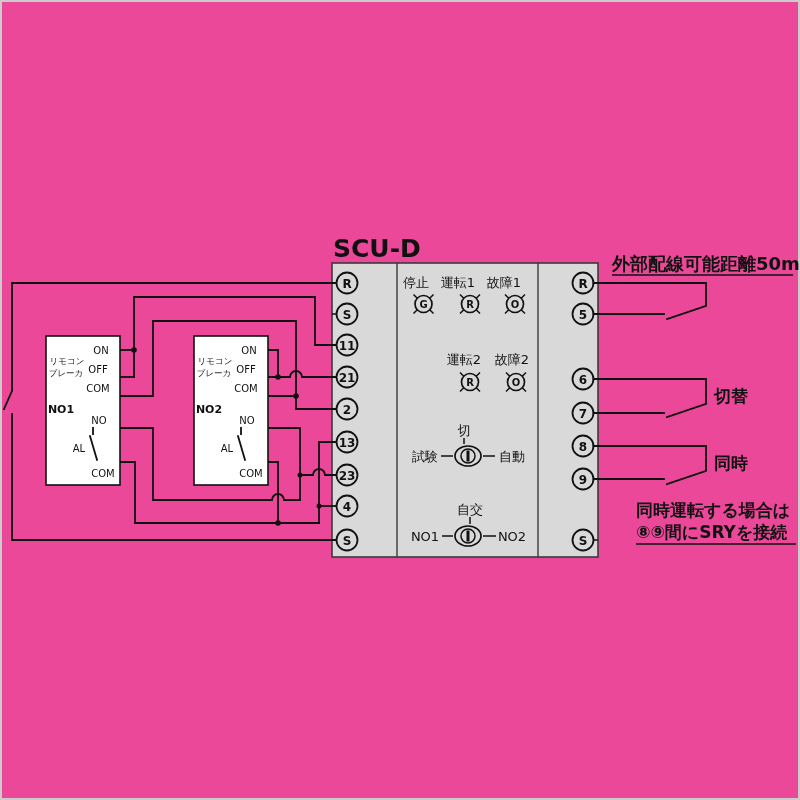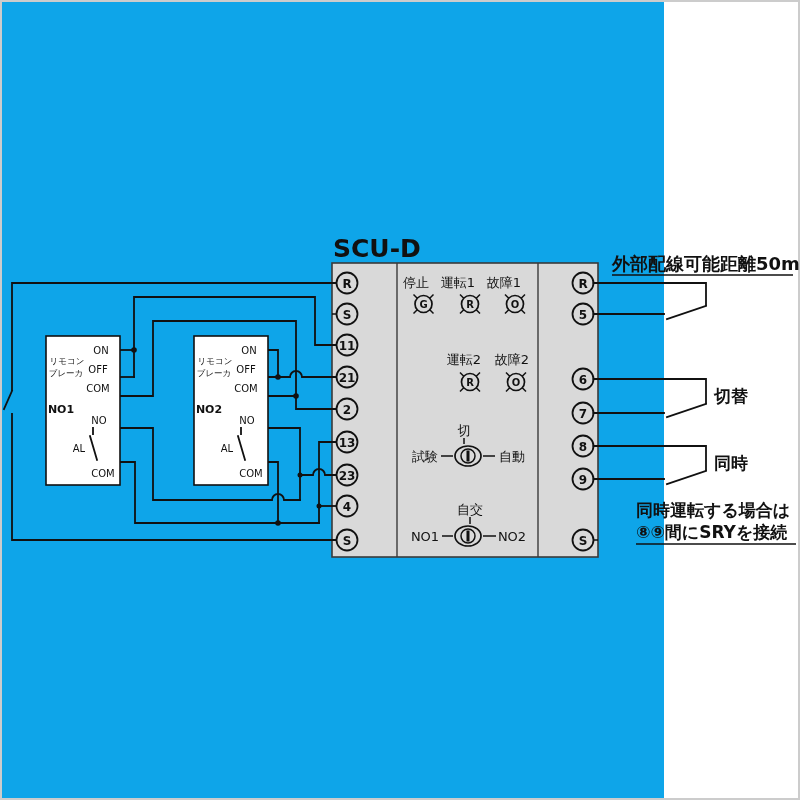--- a/index.html
+++ b/index.html
@@ -1,16 +1,16 @@
 <!DOCTYPE html>
 <html><head>
 <meta charset="utf-8">
 <style>
   html,body{margin:0;padding:0;background:#fff;}
-  .stage{width:664px;height:800px;position:relative;background:#0ea5e9;
+  .stage{width:800px;height:800px;position:relative;background:#ec4899;
          font-family:"DejaVu Sans","Liberation Sans",sans-serif;}
   svg{position:absolute;left:0;top:0;}
   text{fill:#111;}
   .wire{stroke:#111;stroke-width:1.8;fill:none;stroke-linecap:square;}
   .thin{stroke:#111;stroke-width:1.5;fill:none;}
   .panel{fill:#d9d9d9;stroke:#3a3a3a;stroke-width:1.6;}
   .divider{stroke:#3a3a3a;stroke-width:1.4;}
   .box{fill:#ffffff;stroke:#111;stroke-width:1.6;}
   .term{fill:#d9d9d9;stroke:#111;stroke-width:1.8;}
   .lamp{fill:#d9d9d9;stroke:#111;stroke-width:1.7;}

